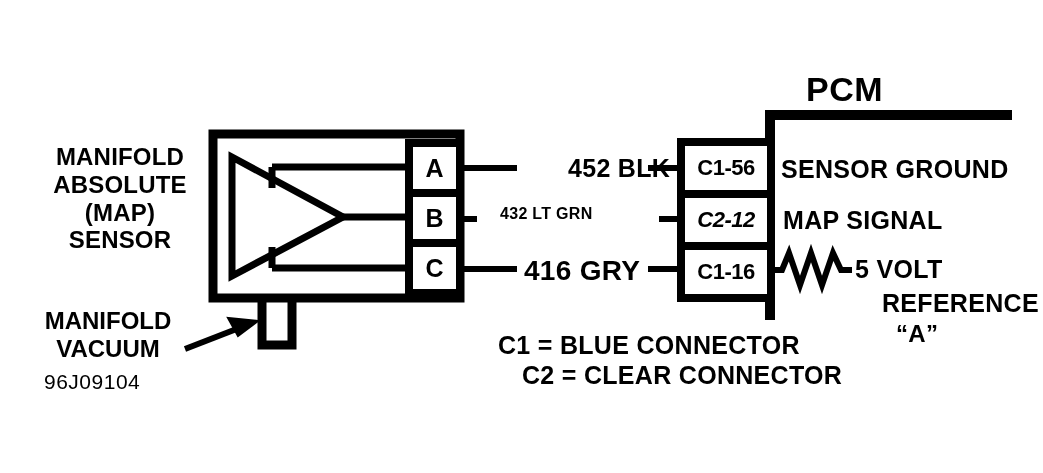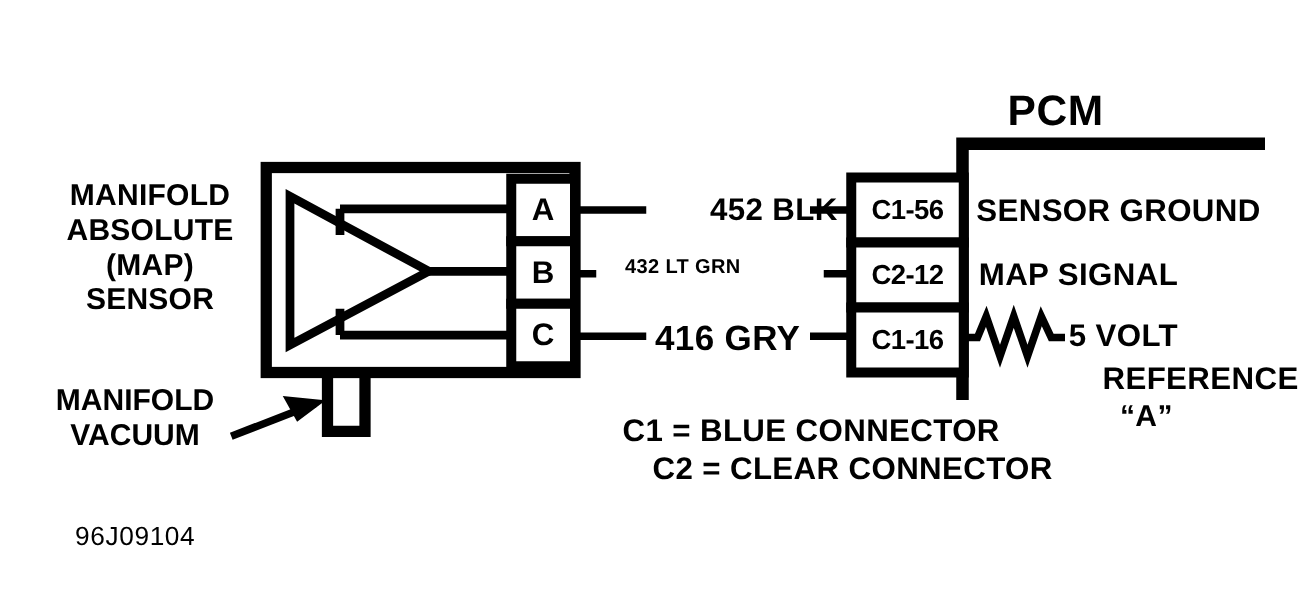--- a/index.html
+++ b/index.html
@@ -111,32 +111,32 @@
     <div>ABSOLUTE</div>
     <div>(MAP)</div>
     <div>SENSOR</div>
   </div>
 
   <div class="lbl-block" style="left:32px; top:307px; width:152px; font-size:24px;">
     <div>MANIFOLD</div>
     <div>VACUUM</div>
   </div>
 
-  <div class="figid" style="left:60px; top:370px;margin-top:48px;">96J09104</div>
+  <div class="figid" style="left:44px; top:370px;">96J09104</div>
 
   <div class="termletter" style="left:409px; top:156px; width:51px;">A</div>
   <div class="termletter" style="left:409px; top:206px; width:51px;">B</div>
   <div class="termletter" style="left:409px; top:256px; width:51px;">C</div>
 
   <div class="lbl" style="left:524px; top:154px; font-size:25px;margin-left:44px;">452 BLK</div>
   <div class="lbl" style="left:500px; top:205px; font-size:16px;">432 LT GRN</div>
   <div class="lbl" style="left:524px; top:255px; font-size:28px;">416 GRY</div>
 
   <div class="pinlabel" style="left:681px; top:157px; width:90px;">C1-56</div>
-  <div class="pinlabel" style="left:681px; top:209px; width:90px;">C2-12</div>
+  <div class="pinlabel" style="left:681px; top:209px; width:90px;font-style:italic;">C2-12</div>
   <div class="pinlabel" style="left:681px; top:261px; width:90px;">C1-16</div>
 
   <div class="lbl" style="left:806px; top:70px; font-size:34px; letter-spacing:0.5px;">PCM</div>
 
   <div class="lbl" style="left:781px; top:155px; font-size:25px;">SENSOR GROUND</div>
   <div class="lbl" style="left:783px; top:206px; font-size:25px;">MAP SIGNAL</div>
 
   <div class="lbl" style="left:855px; top:255px; font-size:25px;">5 VOLT</div>
   <div class="lbl" style="left:870px; top:289px; font-size:25px;margin-left:12px;">REFERENCE</div>
   <div class="lbl" style="left:896px; top:320px; font-size:24px;">“A”</div>

